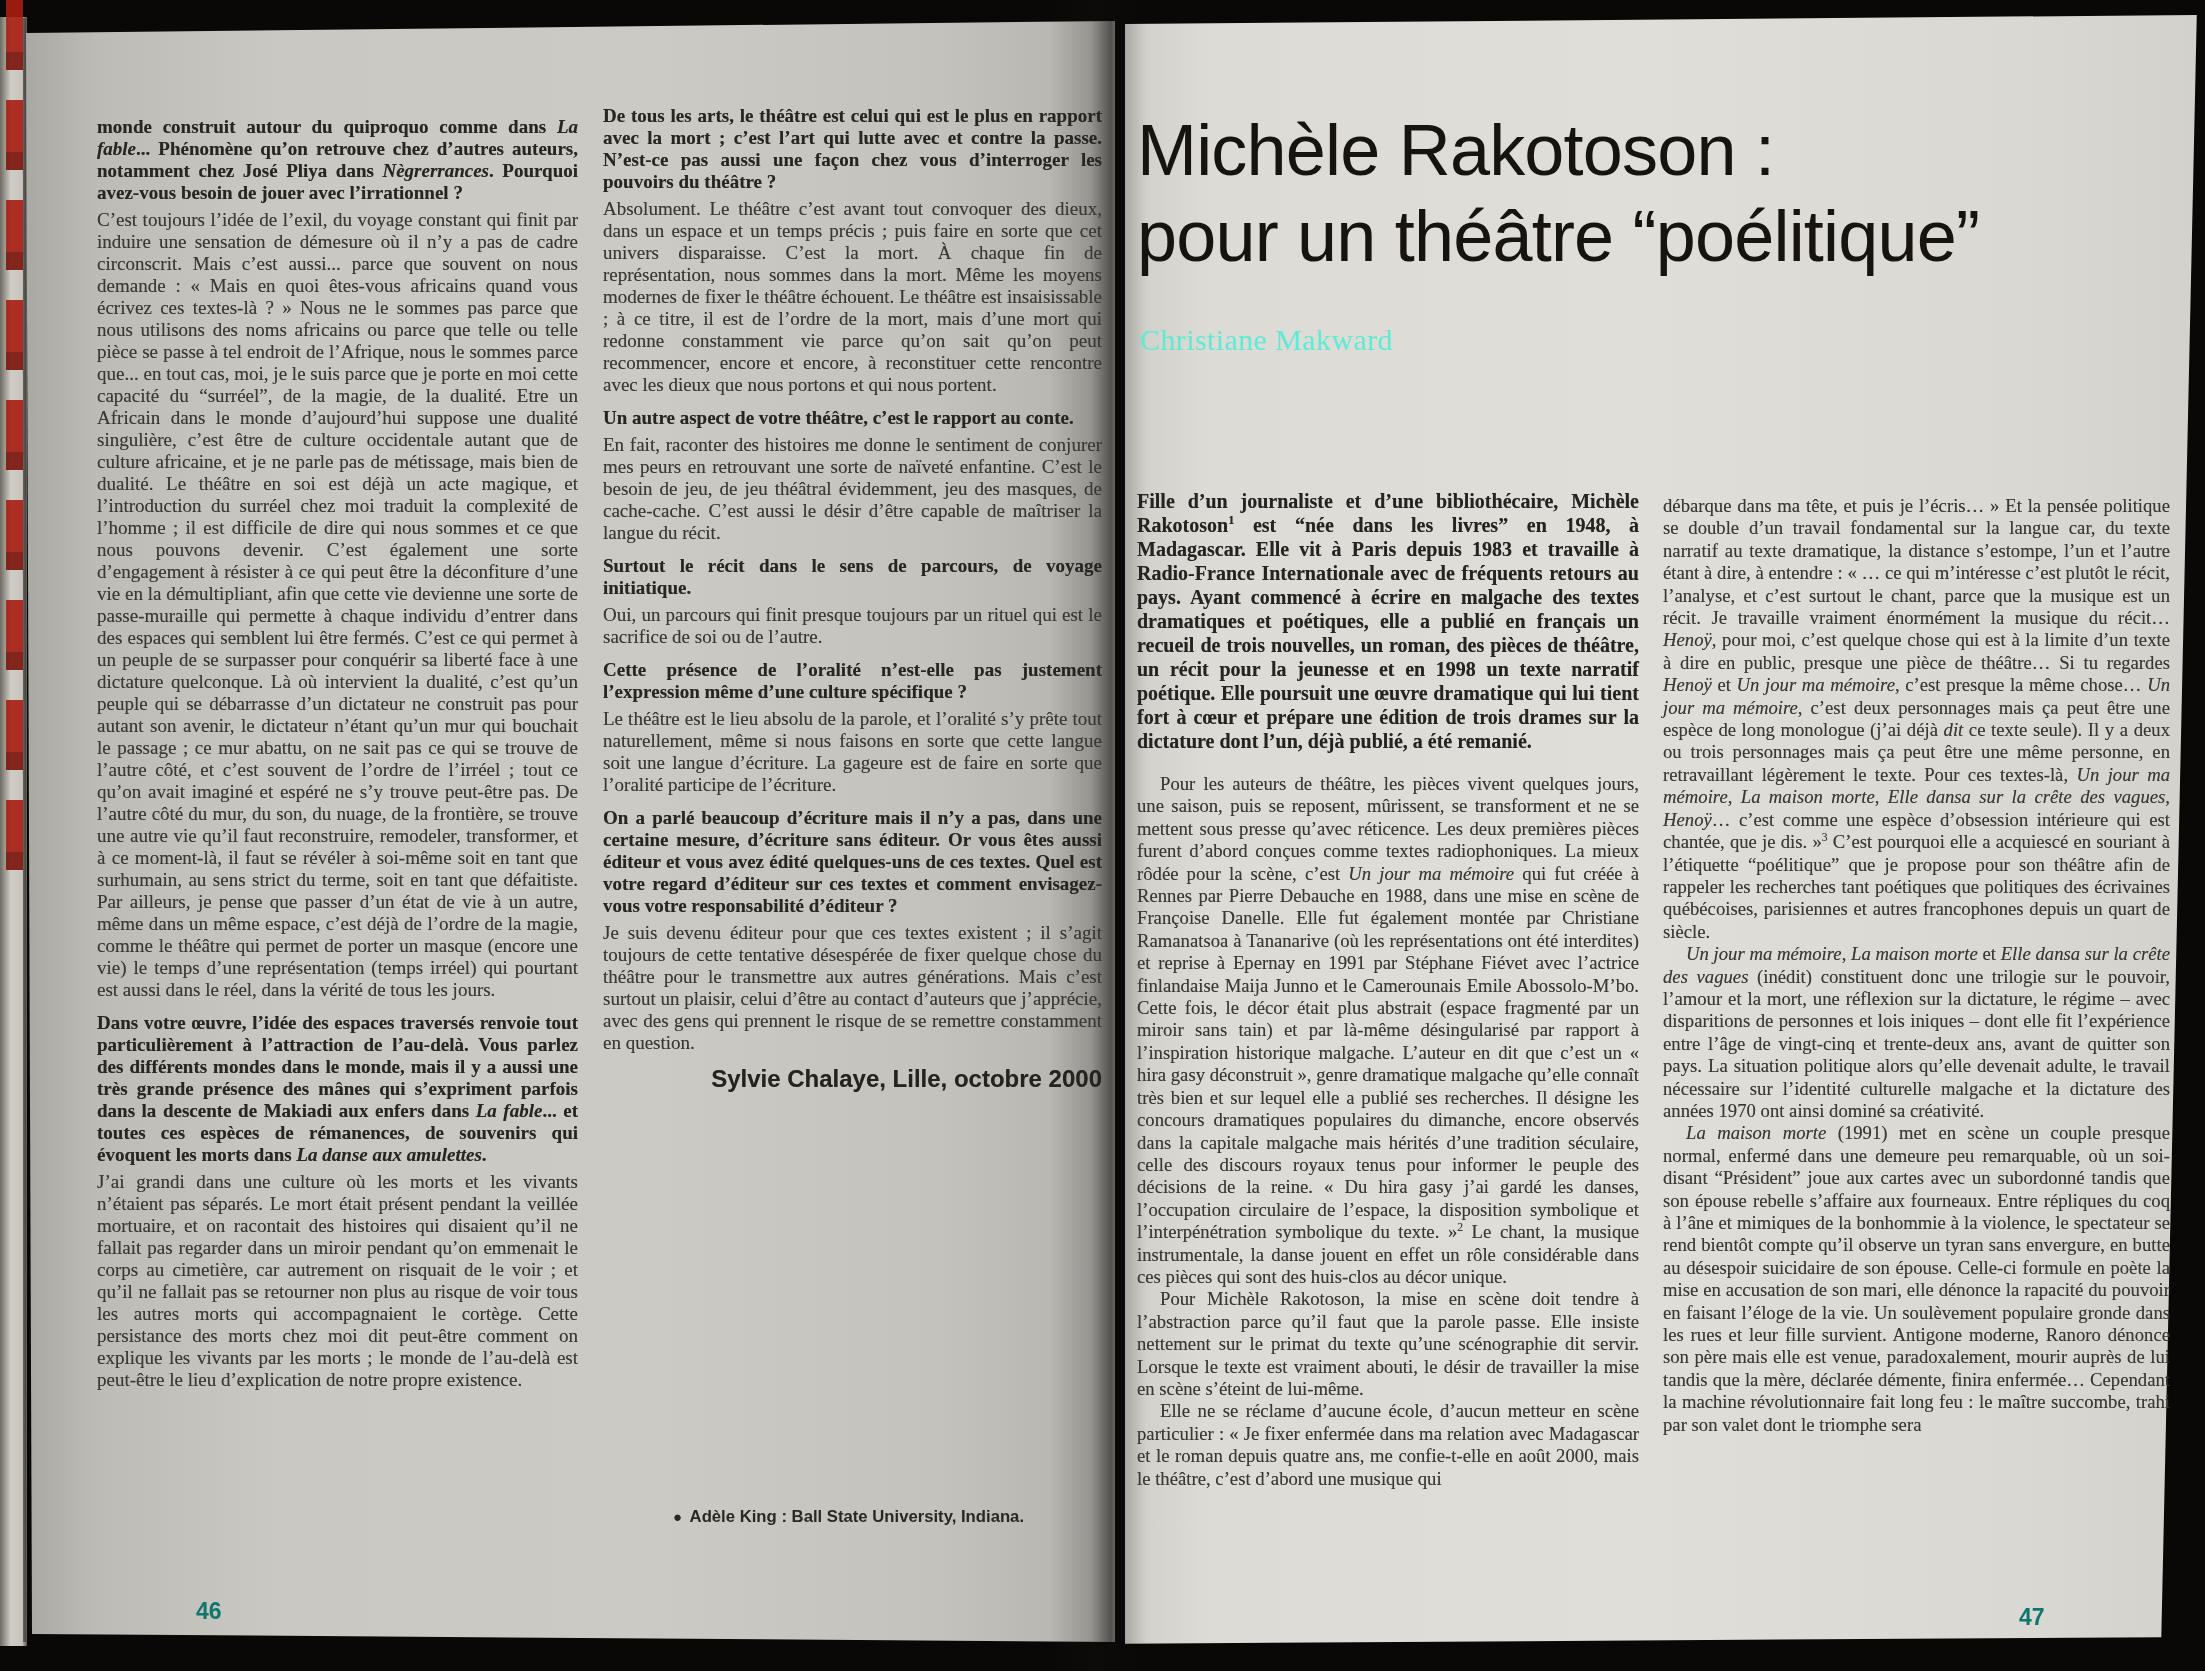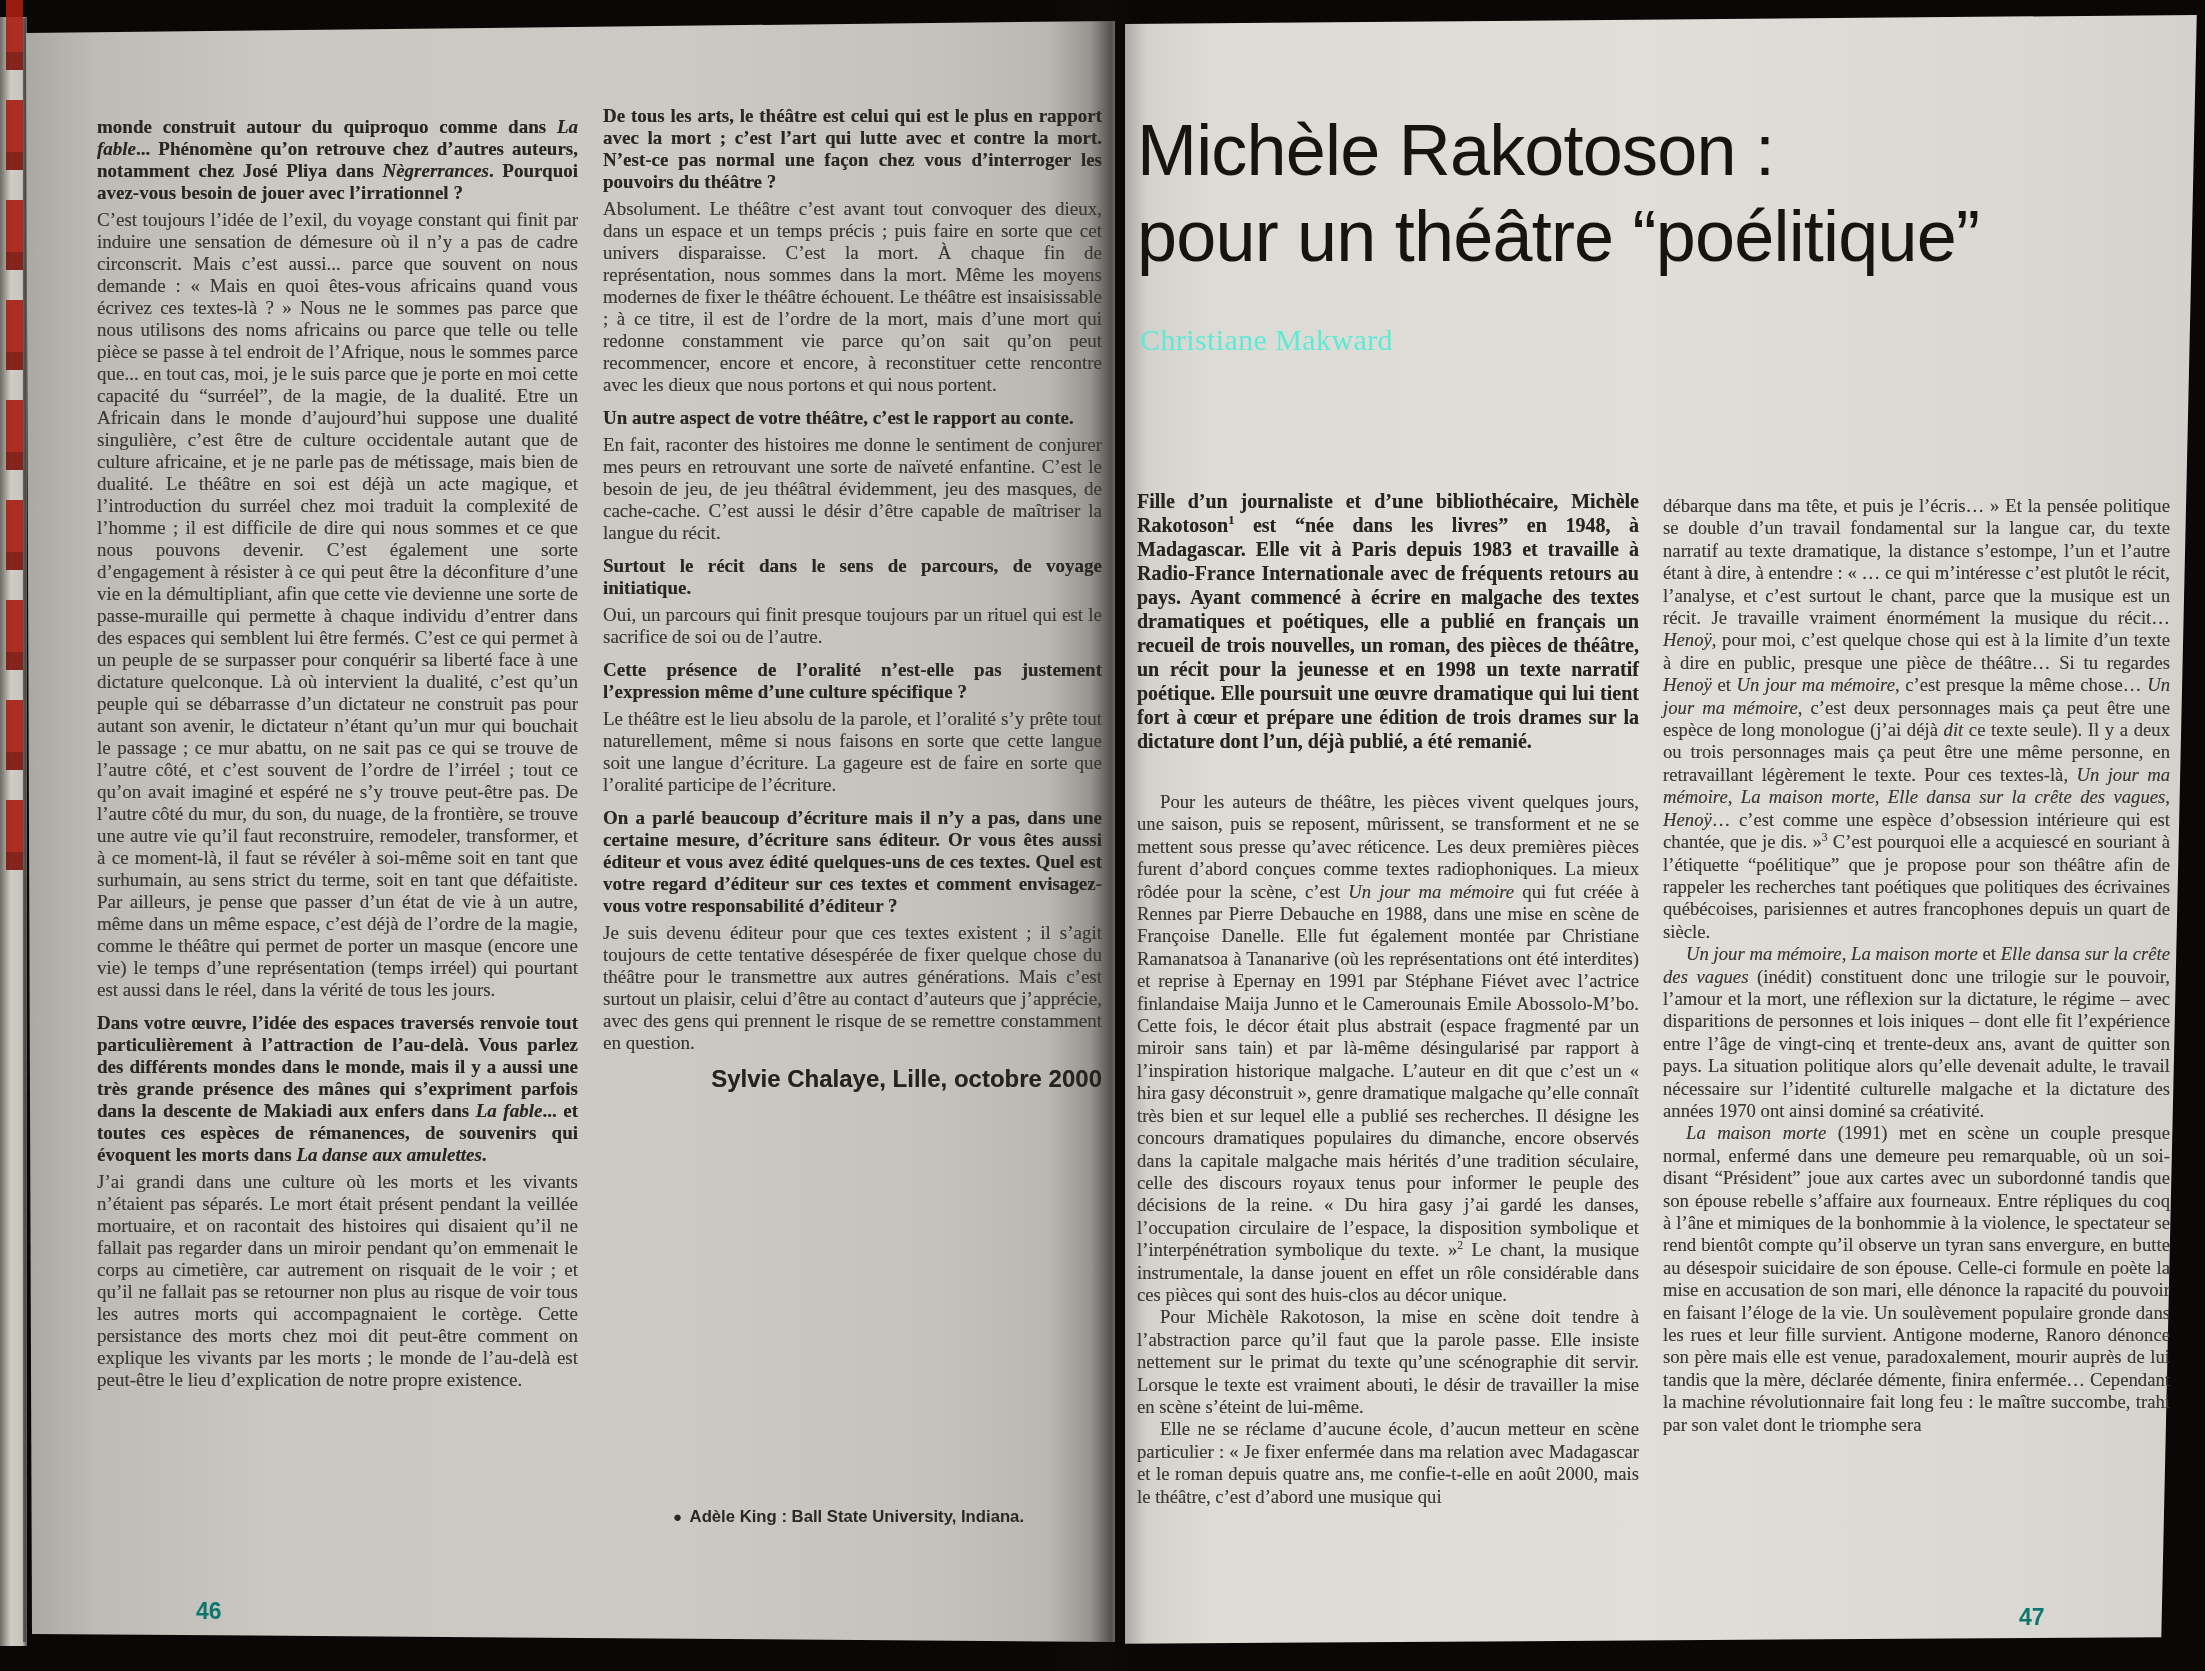--- a/index.html
+++ b/index.html
@@ -26,21 +26,21 @@
   .gutter{left:1049px;top:0;width:111px;height:1672px;pointer-events:none;
     background:linear-gradient(90deg,rgba(25,22,18,0) 0,rgba(25,22,18,.20) 38%,rgba(14,12,10,.58) 56%,rgba(14,12,10,.22) 66%,rgba(255,255,255,0) 88%);}
   
   .col{position:absolute;color:#3b3833;text-shadow:0 0 0.5px rgba(59,56,51,.5);}
   .lcol{font-size:19px;line-height:22px;}
   .rcol{font-size:18.7px;line-height:22.4px;}
   p{margin:0;text-align:justify;hyphens:auto;}
   p.q{font-weight:700;color:#292622;margin-top:10.7px;}
   p.q:first-child{margin-top:0;}
   p.a{margin-top:5.3px;}
-  p.intro{font-weight:700;font-size:20px;line-height:24px;color:#262320;margin-bottom:38px;}
+  p.intro{font-weight:700;font-size:20px;line-height:24px;color:#262320;margin-bottom:20px;}
   p.body{text-indent:23px;}
   p.cont{text-indent:0;}
   .i{font-style:italic;}
   sup{font-size:62%;line-height:0;}
   .sig{font-family:"Liberation Sans","DejaVu Sans",sans-serif;font-weight:700;
     font-size:24px;text-align:right;margin-top:13.7px;color:#26231f;}
   .title{position:absolute;left:1137px;top:107px;width:1035px;
     font-family:"Liberation Sans","DejaVu Sans",sans-serif;font-weight:400;
     font-size:72px;line-height:86px;letter-spacing:-0.8px;color:#17140f;}
   .author{position:absolute;left:1140px;top:323px;
@@ -65,21 +65,21 @@
 
 <div class="col lcol" style="left:97px;top:116px;width:481px;">
     <p class="q"><span>monde construit autour du quiproquo comme dans </span><span class="i">La fable</span><span>... Phénomène qu’on retrouve chez d’autres auteurs, notamment chez José Pliya dans </span><span class="i">Nègrerrances</span><span>. Pourquoi avez-vous besoin de jouer avec l’irrationnel ?</span></p>
     <p class="a"><span>C’est toujours l’idée de l’exil, du voyage constant qui finit par induire une sensation de démesure où il n’y a pas de cadre circonscrit. Mais c’est aussi... parce que souvent on nous demande : « Mais en quoi êtes-vous africains quand vous écrivez ces textes-là ? » Nous ne le sommes pas parce que nous utilisons des noms africains ou parce que telle ou telle pièce se passe à tel endroit de l’Afrique, nous le sommes parce que... en tout cas, moi, je le suis parce que je porte en moi cette capacité du “surréel”, de la magie, de la dualité. Etre un Africain dans le monde d’aujourd’hui suppose une dualité singulière, c’est être de culture occidentale autant que de culture africaine, et je ne parle pas de métissage, mais bien de dualité. Le théâtre en soi est déjà un acte magique, et l’introduction du surréel chez moi traduit la complexité de l’homme ; il est difficile de dire qui nous sommes et ce que nous pouvons devenir. C’est également une sorte d’engagement à résister à ce qui peut être la déconfiture d’une vie en la démultipliant, afin que cette vie devienne une sorte de passe-muraille qui permette à chaque individu d’entrer dans des espaces qui semblent lui être fermés. C’est ce qui permet à un peuple de se surpasser pour conquérir sa liberté face à une dictature quelconque. Là où intervient la dualité, c’est qu’un peuple qui se débarrasse d’un dictateur ne construit pas pour autant son avenir, le dictateur n’étant qu’un mur qui bouchait le passage ; ce mur abattu, on ne sait pas ce qui se trouve de l’autre côté, et c’est souvent de l’ordre de l’irréel ; tout ce qu’on avait imaginé et espéré ne s’y trouve peut-être pas. De l’autre côté du mur, du son, du nuage, de la frontière, se trouve une autre vie qu’il faut reconstruire, remodeler, transformer, et à ce moment-là, il faut se révéler à soi-même soit en tant que surhumain, au sens strict du terme, soit en tant que défaitiste. Par ailleurs, je pense que passer d’un état de vie à un autre, même dans un même espace, c’est déjà de l’ordre de la magie, comme le théâtre qui permet de porter un masque (encore une vie) le temps d’une représentation (temps irréel) qui pourtant est aussi dans le réel, dans la vérité de tous les jours.</span></p>
     <p class="q"><span>Dans votre œuvre, l’idée des espaces traversés renvoie tout particulièrement à l’attraction de l’au-delà. Vous parlez des différents mondes dans le monde, mais il y a aussi une très grande présence des mânes qui s’expriment parfois dans la descente de Makiadi aux enfers dans </span><span class="i">La fable</span><span>... et toutes ces espèces de rémanences, de souvenirs qui évoquent les morts dans </span><span class="i">La danse aux amulettes</span><span>.</span></p>
     <p class="a"><span>J’ai grandi dans une culture où les morts et les vivants n’étaient pas séparés. Le mort était présent pendant la veillée mortuaire, et on racontait des histoires qui disaient qu’il ne fallait pas regarder dans un miroir pendant qu’on emmenait le corps au cimetière, car autrement on risquait de le voir ; et qu’il ne fallait pas se retourner non plus au risque de voir tous les autres morts qui accompagnaient le cortège. Cette persistance des morts chez moi dit peut-être comment on explique les vivants par les morts ; le monde de l’au-delà est peut-être le lieu d’explication de notre propre existence.</span></p>
   </div>
 
 <div class="col lcol" style="left:603px;top:105px;width:499px;">
   <div>
-      <p class="q"><span>De tous les arts, le théâtre est celui qui est le plus en rapport avec la mort ; c’est l’art qui lutte avec et contre la mort. N’est-ce pas normal une façon chez vous d’interroger les pouvoirs du théâtre ?</span></p>
+      <p class="q"><span>De tous les arts, le théâtre est celui qui est le plus en rapport avec la mort ; c’est l’art qui lutte avec et contre la passe. N’est-ce pas aussi une façon chez vous d’interroger les pouvoirs du théâtre ?</span></p>
       <p class="a"><span>Absolument. Le théâtre c’est avant tout convoquer des dieux, dans un espace et un temps précis ; puis faire en sorte que cet univers disparaisse. C’est la mort. À chaque fin de représentation, nous sommes dans la mort. Même les moyens modernes de fixer le théâtre échouent. Le théâtre est insaisissable ; à ce titre, il est de l’ordre de la mort, mais d’une mort qui redonne constamment vie parce qu’on sait qu’on peut recommencer, encore et encore, à reconstituer cette rencontre avec les dieux que nous portons et qui nous portent.</span></p>
       <p class="q"><span>Un autre aspect de votre théâtre, c’est le rapport au conte.</span></p>
       <p class="a"><span>En fait, raconter des histoires me donne le sentiment de conjurer mes peurs en retrouvant une sorte de naïveté enfantine. C’est le besoin de jeu, de jeu théâtral évidemment, jeu des masques, de cache-cache. C’est aussi le désir d’être capable de maîtriser la langue du récit.</span></p>
       <p class="q"><span>Surtout le récit dans le sens de parcours, de voyage initiatique.</span></p>
       <p class="a"><span>Oui, un parcours qui finit presque toujours par un rituel qui est le sacrifice de soi ou de l’autre.</span></p>
       <p class="q"><span>Cette présence de l’oralité n’est-elle pas justement l’expression même d’une culture spécifique ?</span></p>
       <p class="a"><span>Le théâtre est le lieu absolu de la parole, et l’oralité s’y prête tout naturellement, même si nous faisons en sorte que cette langue soit une langue d’écriture. La gageure est de faire en sorte que l’oralité participe de l’écriture.</span></p>
       <p class="q"><span>On a parlé beaucoup d’écriture mais il n’y a pas, dans une certaine mesure, d’écriture sans éditeur. Or vous êtes aussi éditeur et vous avez édité quelques-uns de ces textes. Quel est votre regard d’éditeur sur ces textes et comment envisagez-vous votre responsabilité d’éditeur ?</span></p>
       <p class="a"><span>Je suis devenu éditeur pour que ces textes existent ; il s’agit toujours de cette tentative désespérée de fixer quelque chose du théâtre pour le transmettre aux autres générations. Mais c’est surtout un plaisir, celui d’être au contact d’auteurs que j’apprécie, avec des gens qui prennent le risque de se remettre constamment en question.</span></p>
     </div>

